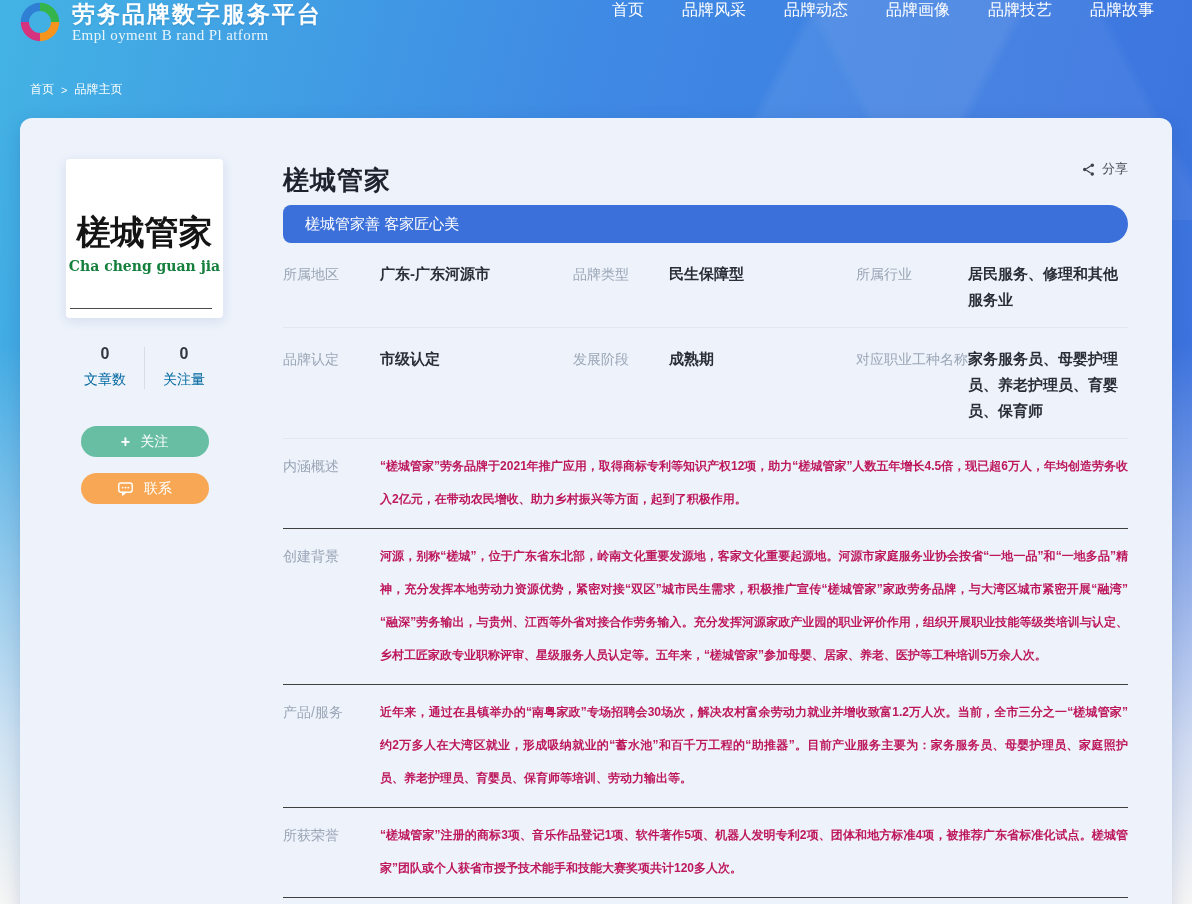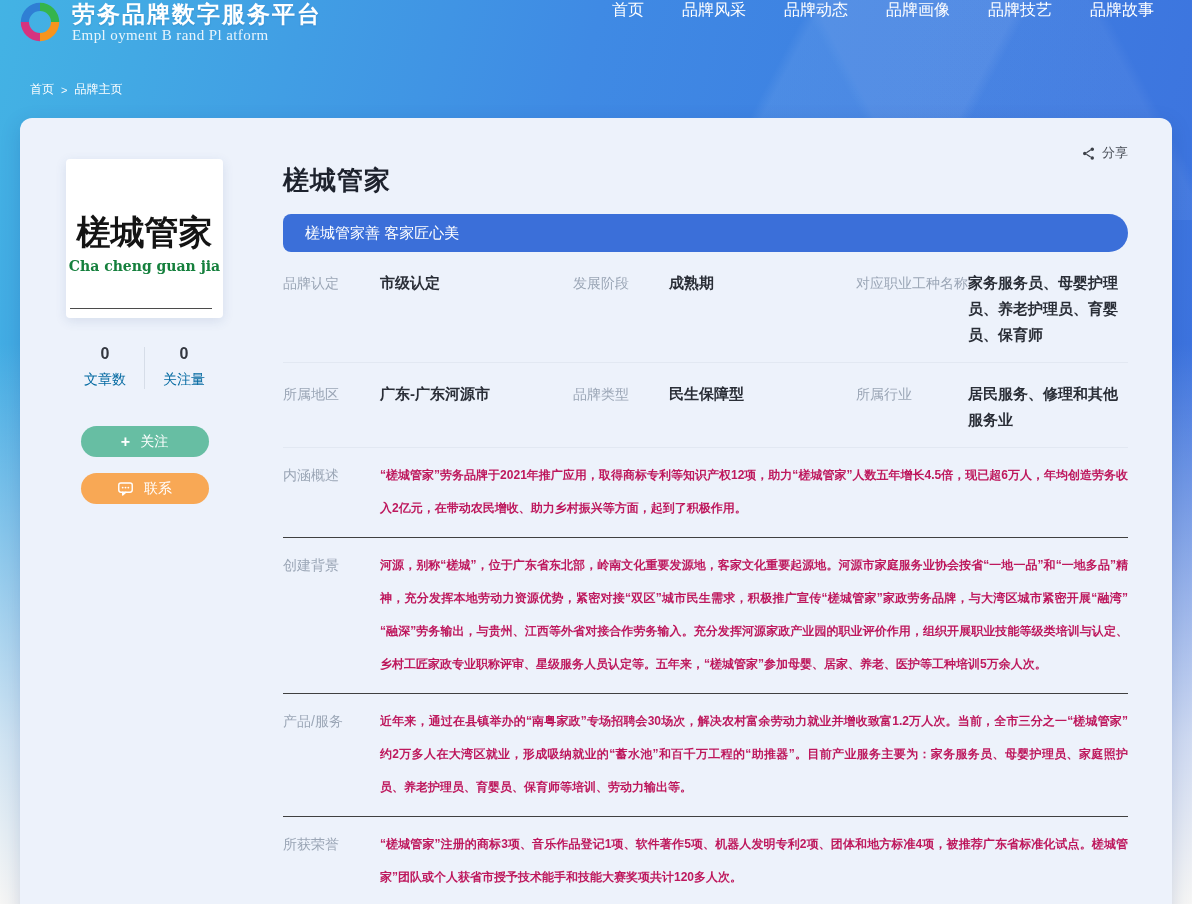--- a/index.html
+++ b/index.html
@@ -56,23 +56,23 @@
   .stat-divider { width:1px; align-self:stretch; background:#d6dde8; margin-top:2px; }
 
   .btn { display:flex; align-items:center; justify-content:center; gap:10px; width:128px; height:31px;
          border:none; border-radius:16px; color:#fff; font-size:14px; margin:0 auto; cursor:pointer; }
   .btn.follow { background:var(--follow-green,#67bea3); margin-top:37px; }
   .btn.follow .plus { font-size:16px; font-weight:bold; line-height:1; }
   .btn.contact { background:var(--contact-orange,#f8a855); margin-top:16px; }
 
   
   .right-col { flex:1; margin-left:60px; position:relative; min-width:0; }
-  .share { position:absolute; top:0; right:0; display:flex; align-items:center; gap:6px; color:#4a4f58; font-size:13px; cursor:pointer; }
+  .share { position:absolute; top:16px; right:0; display:flex; align-items:center; gap:6px; color:#4a4f58; font-size:13px; cursor:pointer; }
   .page-title { margin-top:21px; font-size:26px; line-height:30px; font-weight:bold; color:#1d222d; letter-spacing:1px; }
-  .banner { margin-top:19px; height:38px; border-radius:8px 19px 19px 8px; background:var(--banner-blue,#3b6fd9);
+  .banner { margin-top:10px; height:38px; border-radius:8px 19px 19px 8px; background:var(--banner-blue,#3b6fd9);
             color:#fff; font-size:15px; display:flex; align-items:center; padding-left:22px; }
 
   .info-row { display:grid; grid-template-columns:97px 193px 96px 187px 112px 1fr; padding:18px 0 14px; border-bottom:1px solid #e2e8f2; }
   .lab { color:#9ba6b6; font-size:14px; line-height:26px; }
   .val { color:#2a2e37; font-size:15px; font-weight:bold; line-height:26px; padding-right:4px; }
 
   .section { display:grid; grid-template-columns:97px 1fr; padding:11px 0 12px; border-bottom:1px solid #404040; }
   .section .lab { line-height:33px; }
   .section .text { color:#be185d; font-size:12px; font-weight:bold; line-height:33px; text-align:justify; }
 </style>
@@ -161,35 +161,35 @@
     </div>
 
     <h1 class="page-title">槎城管家</h1>
 
     <div class="banner">
       <span>槎城管家善 客家匠心美</span>
     </div>
 
     <div class="info-grid">
       <div class="info-row">
+        <div class="lab">所属地区</div>
+        <div class="val">广东-广东河源市</div>
+        <div class="lab">品牌类型</div>
+        <div class="val">民生保障型</div>
+        <div class="lab">所属行业</div>
+        <div class="val">居民服务、修理和其他服务业</div>
+      </div>
+      <div class="info-row">
         <div class="lab">品牌认定</div>
         <div class="val">市级认定</div>
         <div class="lab">发展阶段</div>
         <div class="val">成熟期</div>
         <div class="lab">对应职业工种名称</div>
         <div class="val">家务服务员、母婴护理员、养老护理员、育婴员、保育师</div>
       </div>
-      <div class="info-row">
-        <div class="lab">所属地区</div>
-        <div class="val">广东-广东河源市</div>
-        <div class="lab">品牌类型</div>
-        <div class="val">民生保障型</div>
-        <div class="lab">所属行业</div>
-        <div class="val">居民服务、修理和其他服务业</div>
-      </div>
     </div>
 
     <div class="sections">
       <div class="section">
         <div class="lab">内涵概述</div>
         <div class="text">“槎城管家”劳务品牌于2021年推广应用，取得商标专利等知识产权12项，助力“槎城管家”人数五年增长4.5倍，现已超6万人，年均创造劳务收入2亿元，在带动农民增收、助力乡村振兴等方面，起到了积极作用。</div>
       </div>
       <div class="section">
         <div class="lab">创建背景</div>
         <div class="text">河源，别称“槎城”，位于广东省东北部，岭南文化重要发源地，客家文化重要起源地。河源市家庭服务业协会按省“一地一品”和“一地多品”精神，充分发挥本地劳动力资源优势，紧密对接“双区”城市民生需求，积极推广宣传“槎城管家”家政劳务品牌，与大湾区城市紧密开展“融湾”“融深”劳务输出，与贵州、江西等外省对接合作劳务输入。充分发挥河源家政产业园的职业评价作用，组织开展职业技能等级类培训与认定、乡村工匠家政专业职称评审、星级服务人员认定等。五年来，“槎城管家”参加母婴、居家、养老、医护等工种培训5万余人次。</div>

